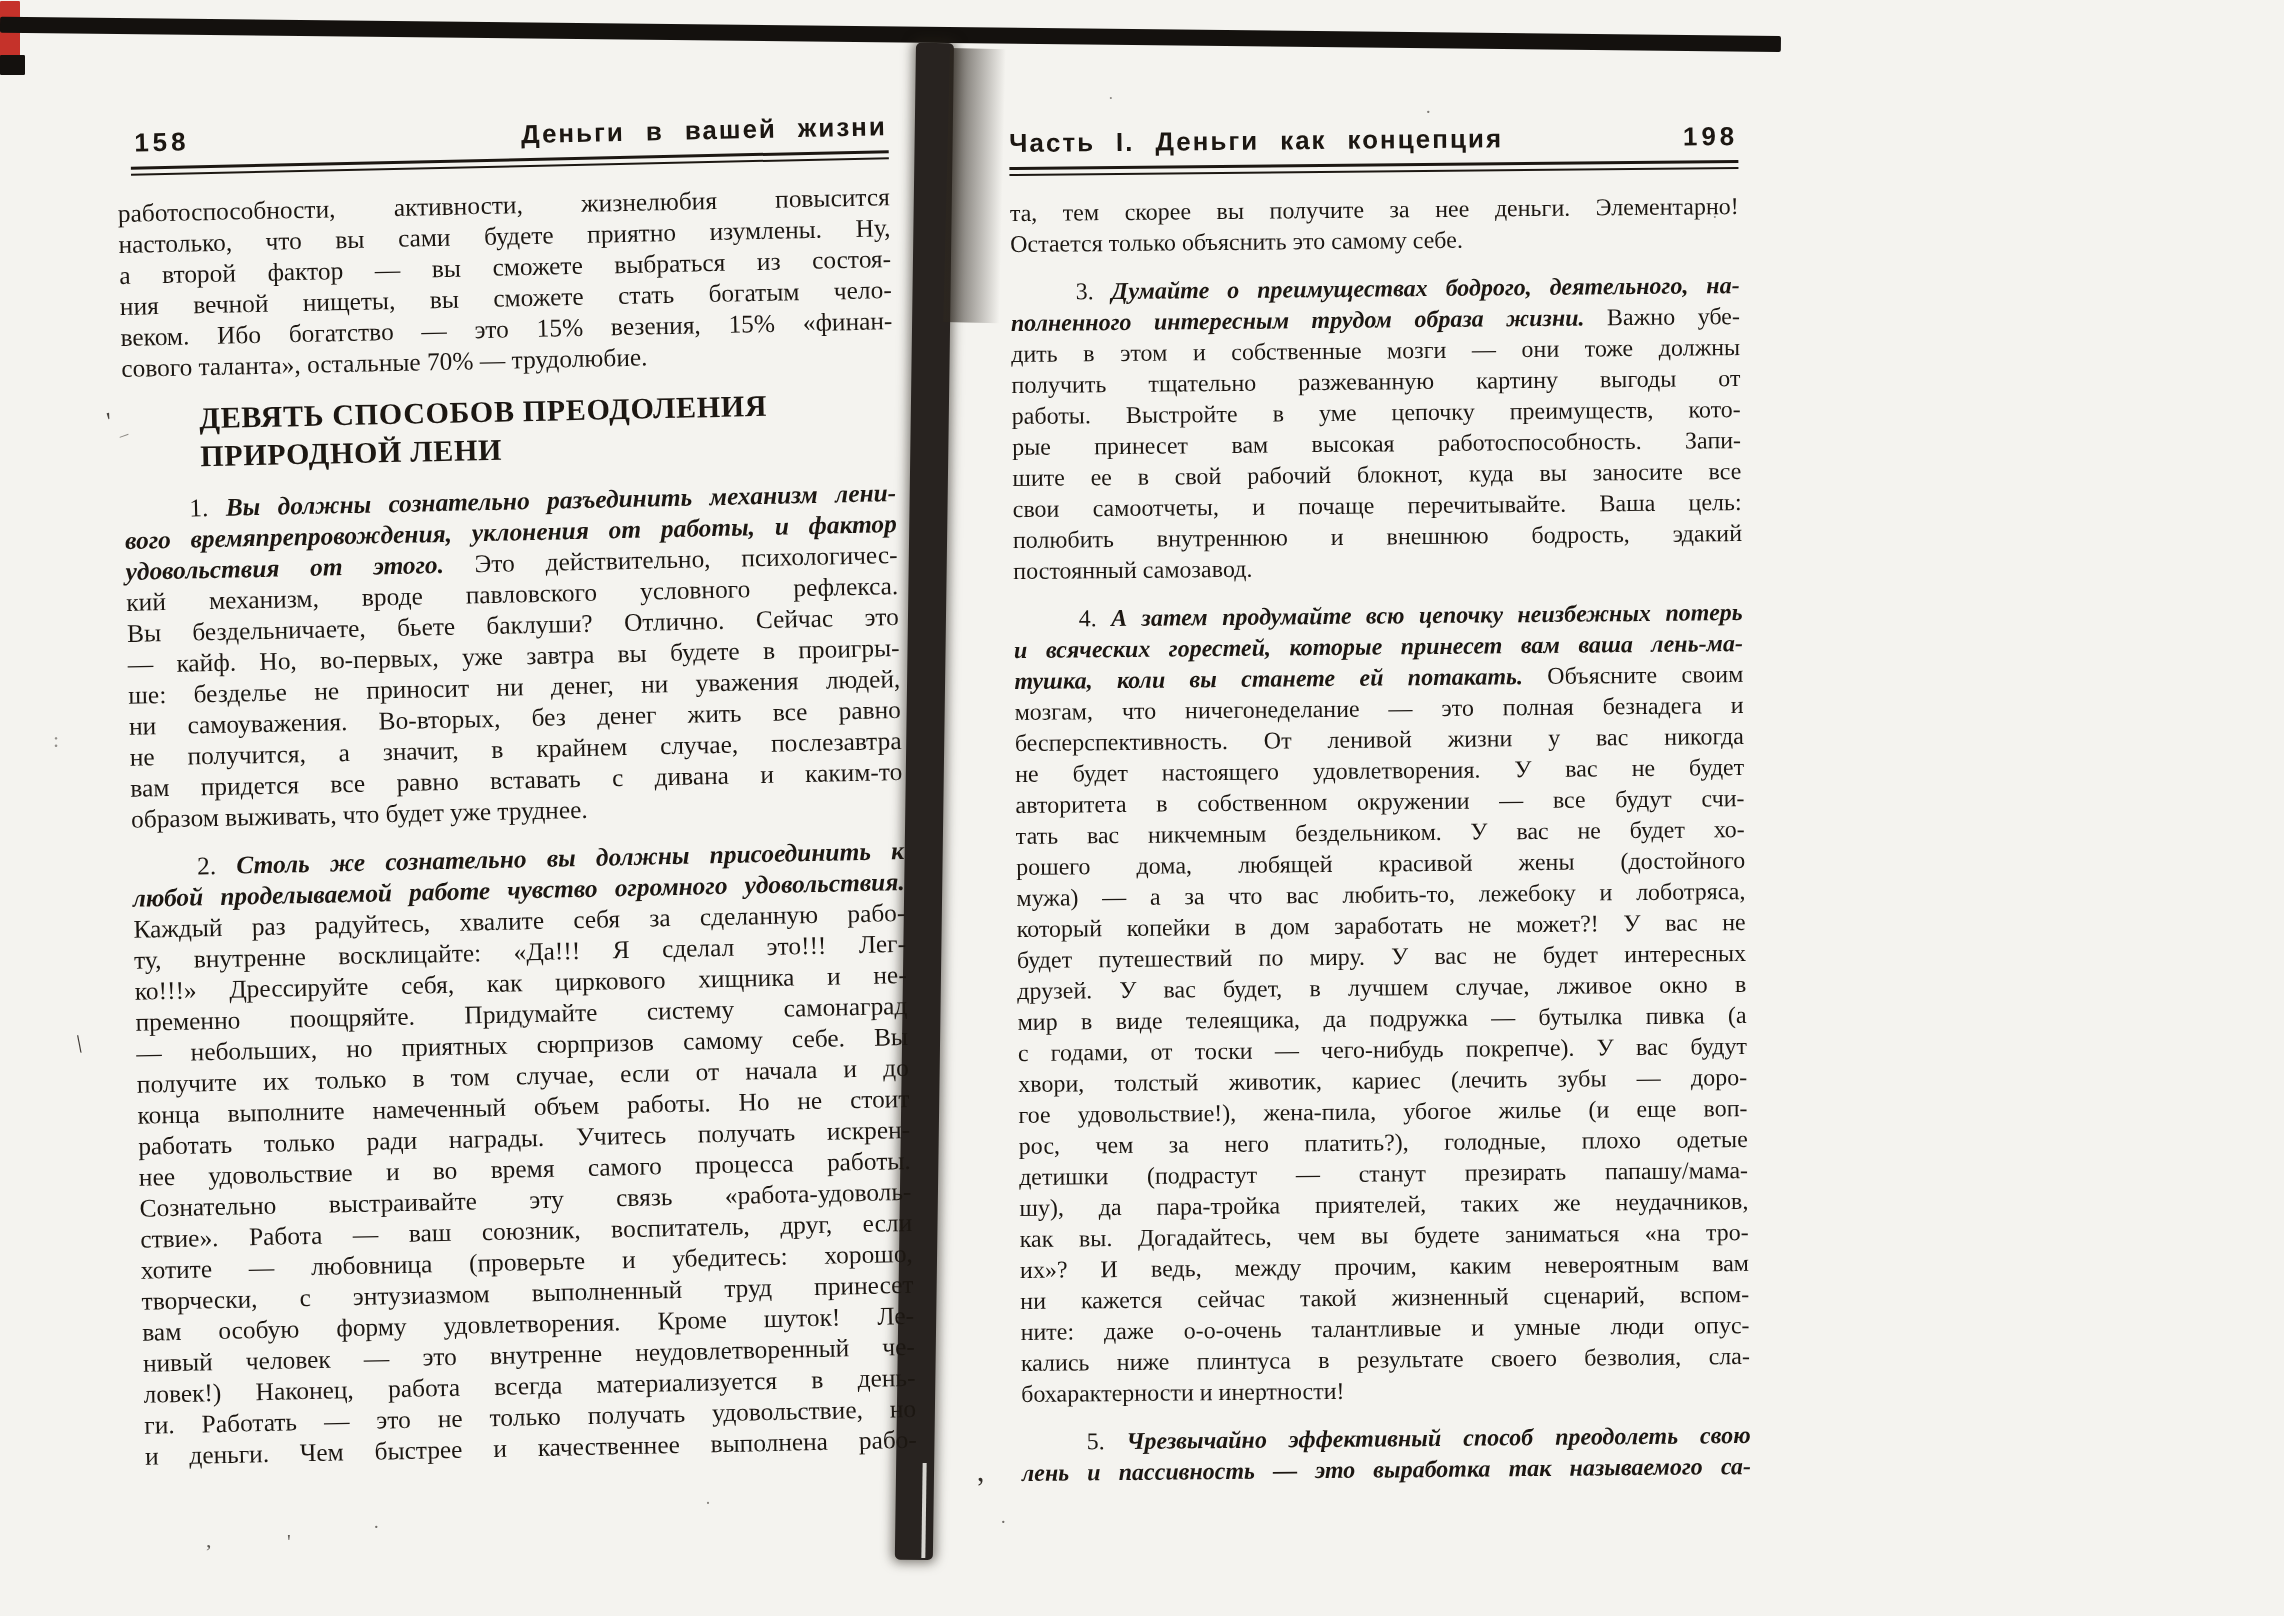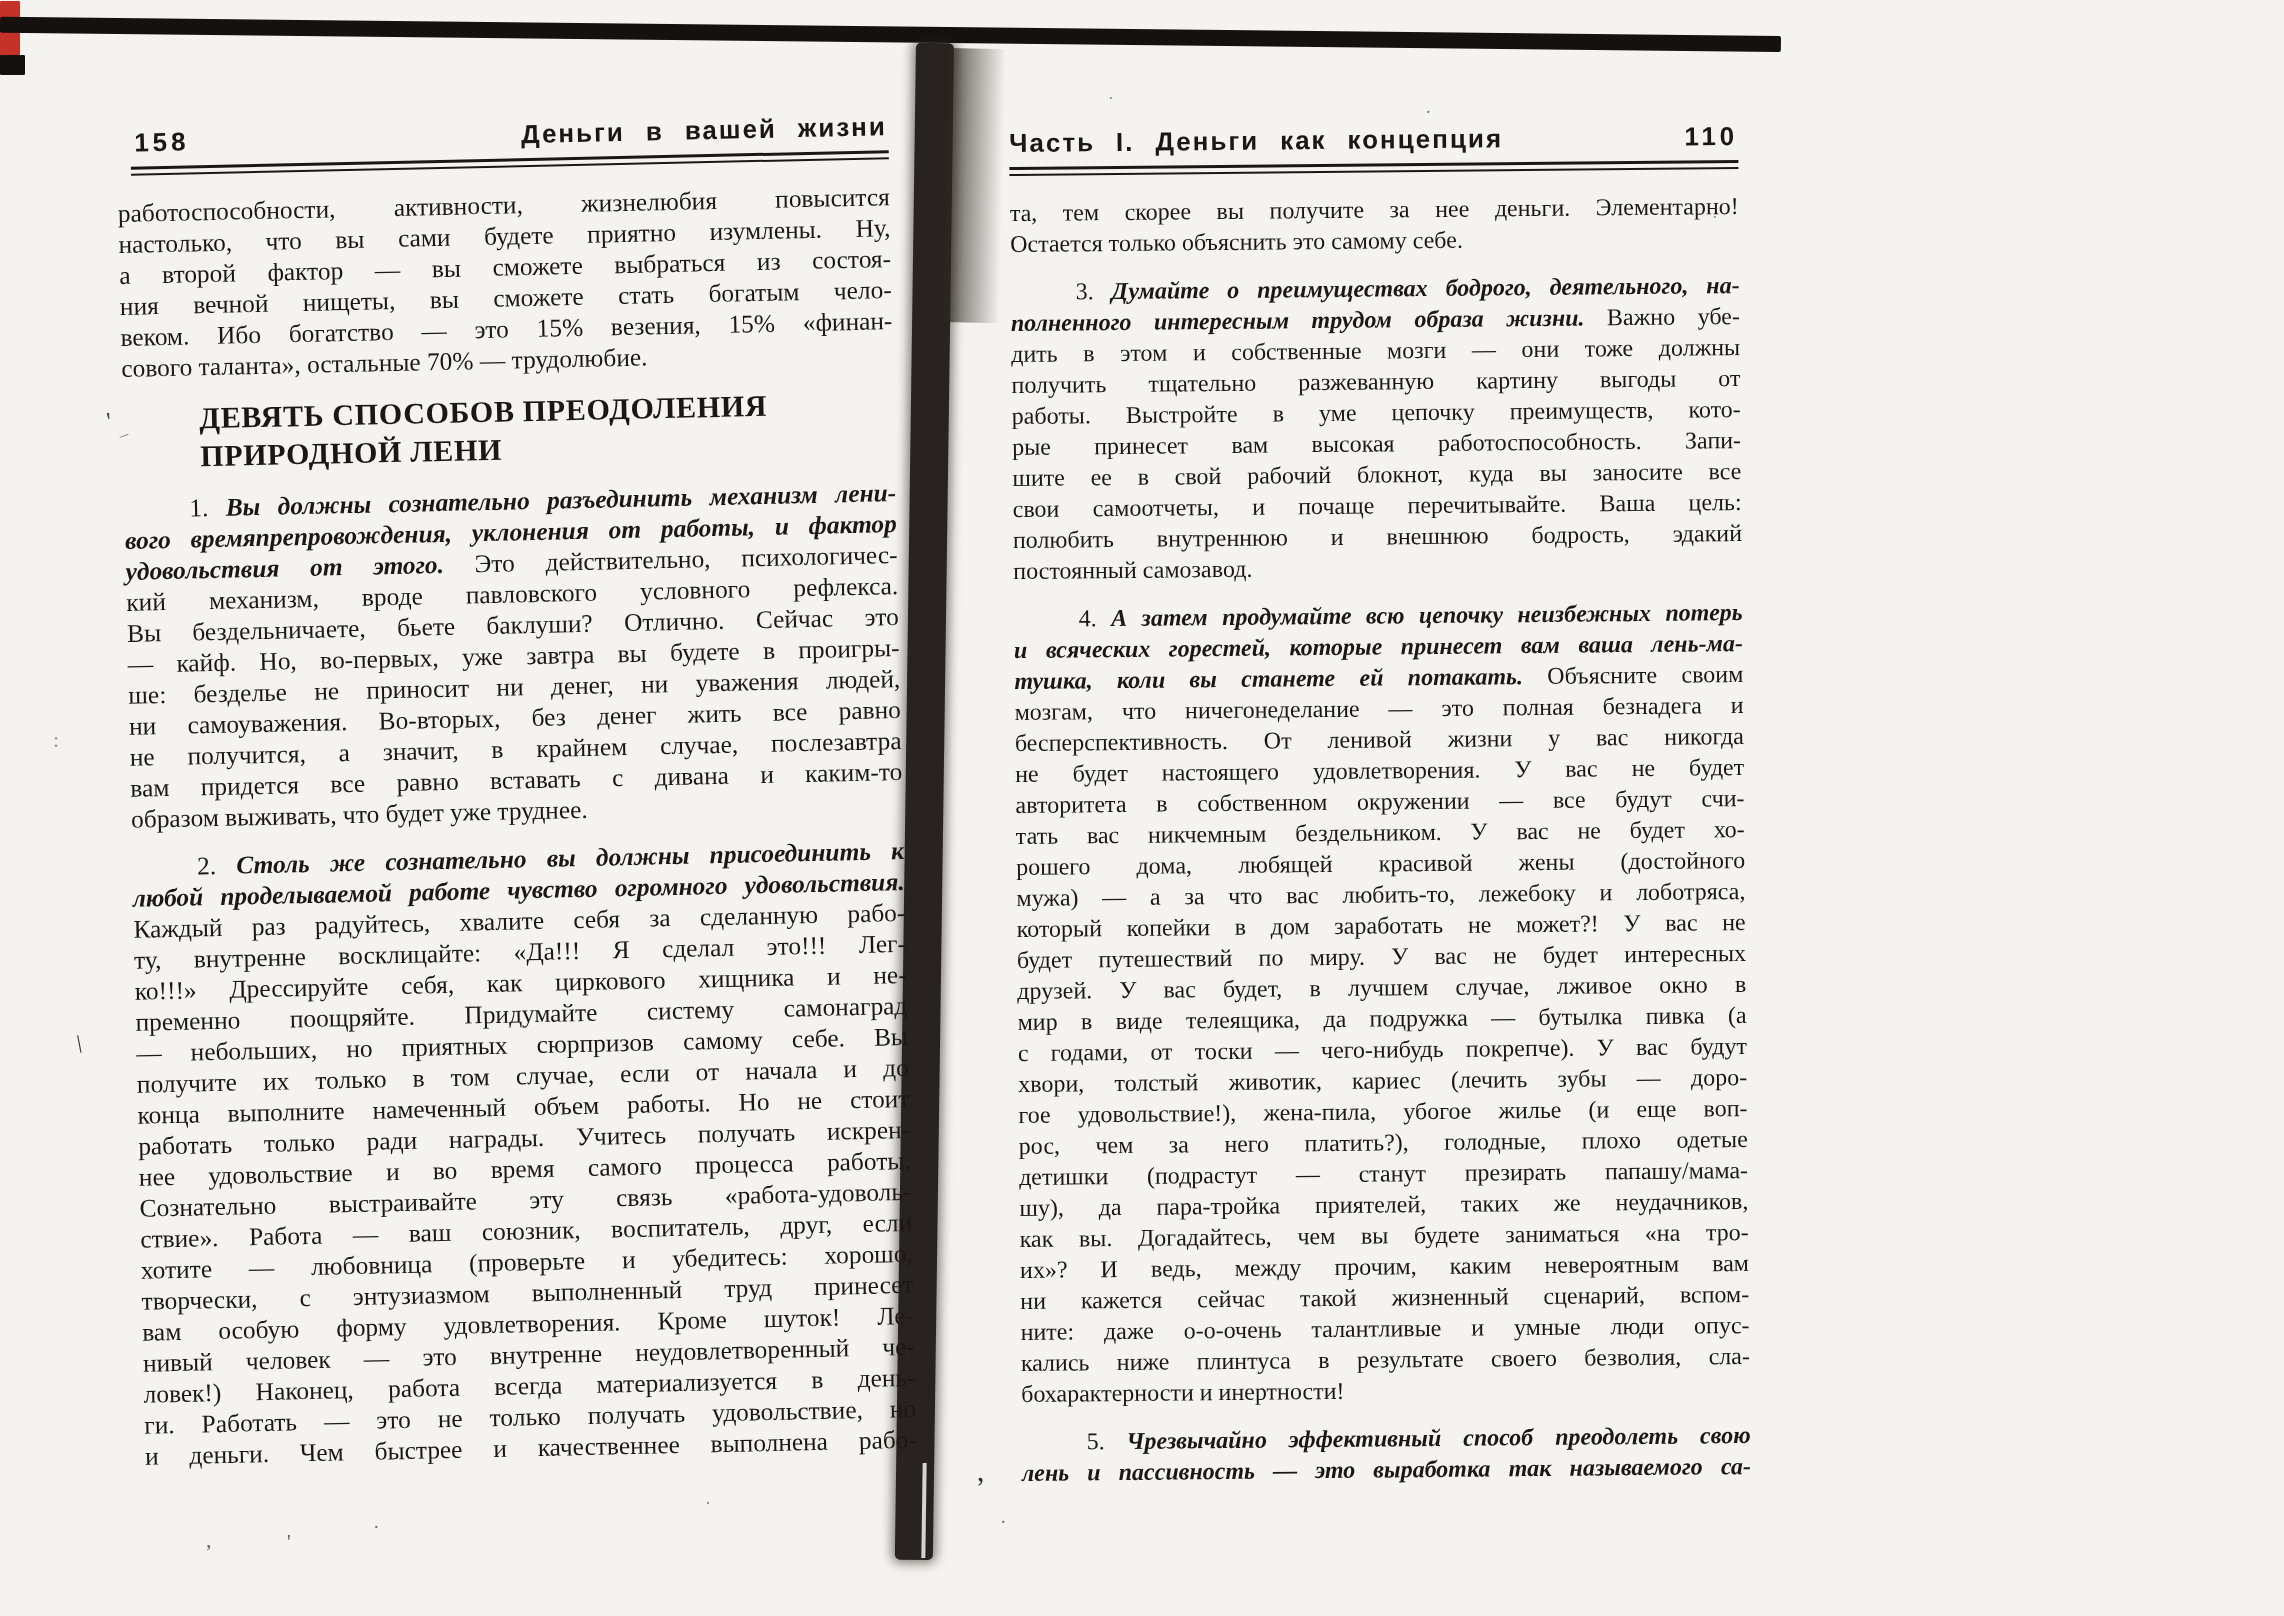--- a/index.html
+++ b/index.html
@@ -112,21 +112,21 @@
           <div class="line"><span>ловек!) Наконец, работа всегда материализуется в день-</span></div>
           <div class="line"><span>ги. Работать — это не только получать удовольствие, но</span></div>
           <div class="line"><span>и деньги. Чем быстрее и качественнее выполнена рабо-</span></div>
         </div>
       </div>
   </div>
 
   <div class="page page-right">
     <div class="pgheader">
       <span>Часть I. Деньги как концепция</span>
-      <span class="pgnum">110</span>
+      <span class="pgnum">198</span>
     </div>
     <div class="rule"></div>
     <div class="bodytext" id="body-right">
         <div class="block">
           <div class="line"><span>та, тем скорее вы получите за нее деньги. Элементарно!</span></div>
           <div class="line last"><span>Остается только объяснить это самому себе.</span></div>
         </div>
         <div class="block">
           <div class="line ind"><span>3. </span><em>Думайте о преимуществах бодрого, деятельного, на-</em></div>
           <div class="line"><em>полненного интересным трудом образа жизни.</em><span> Важно убе-</span></div>

